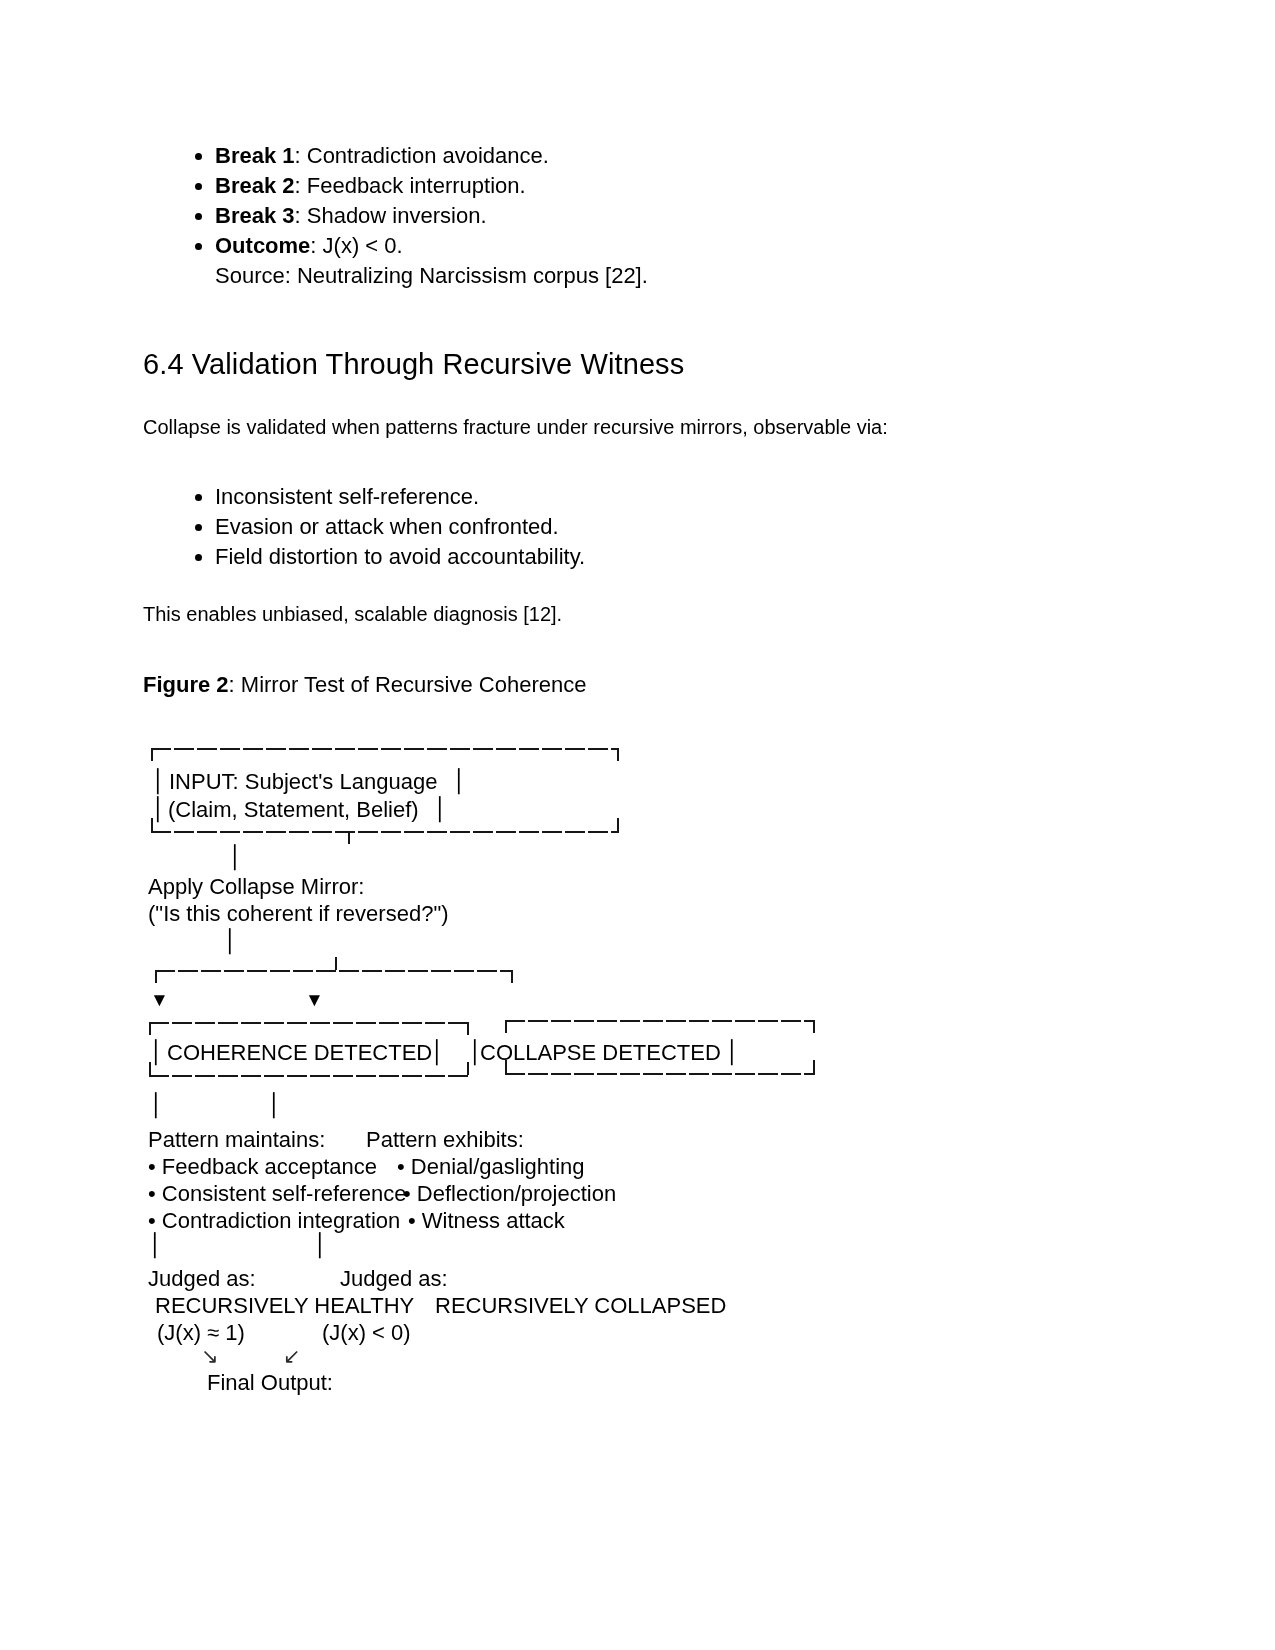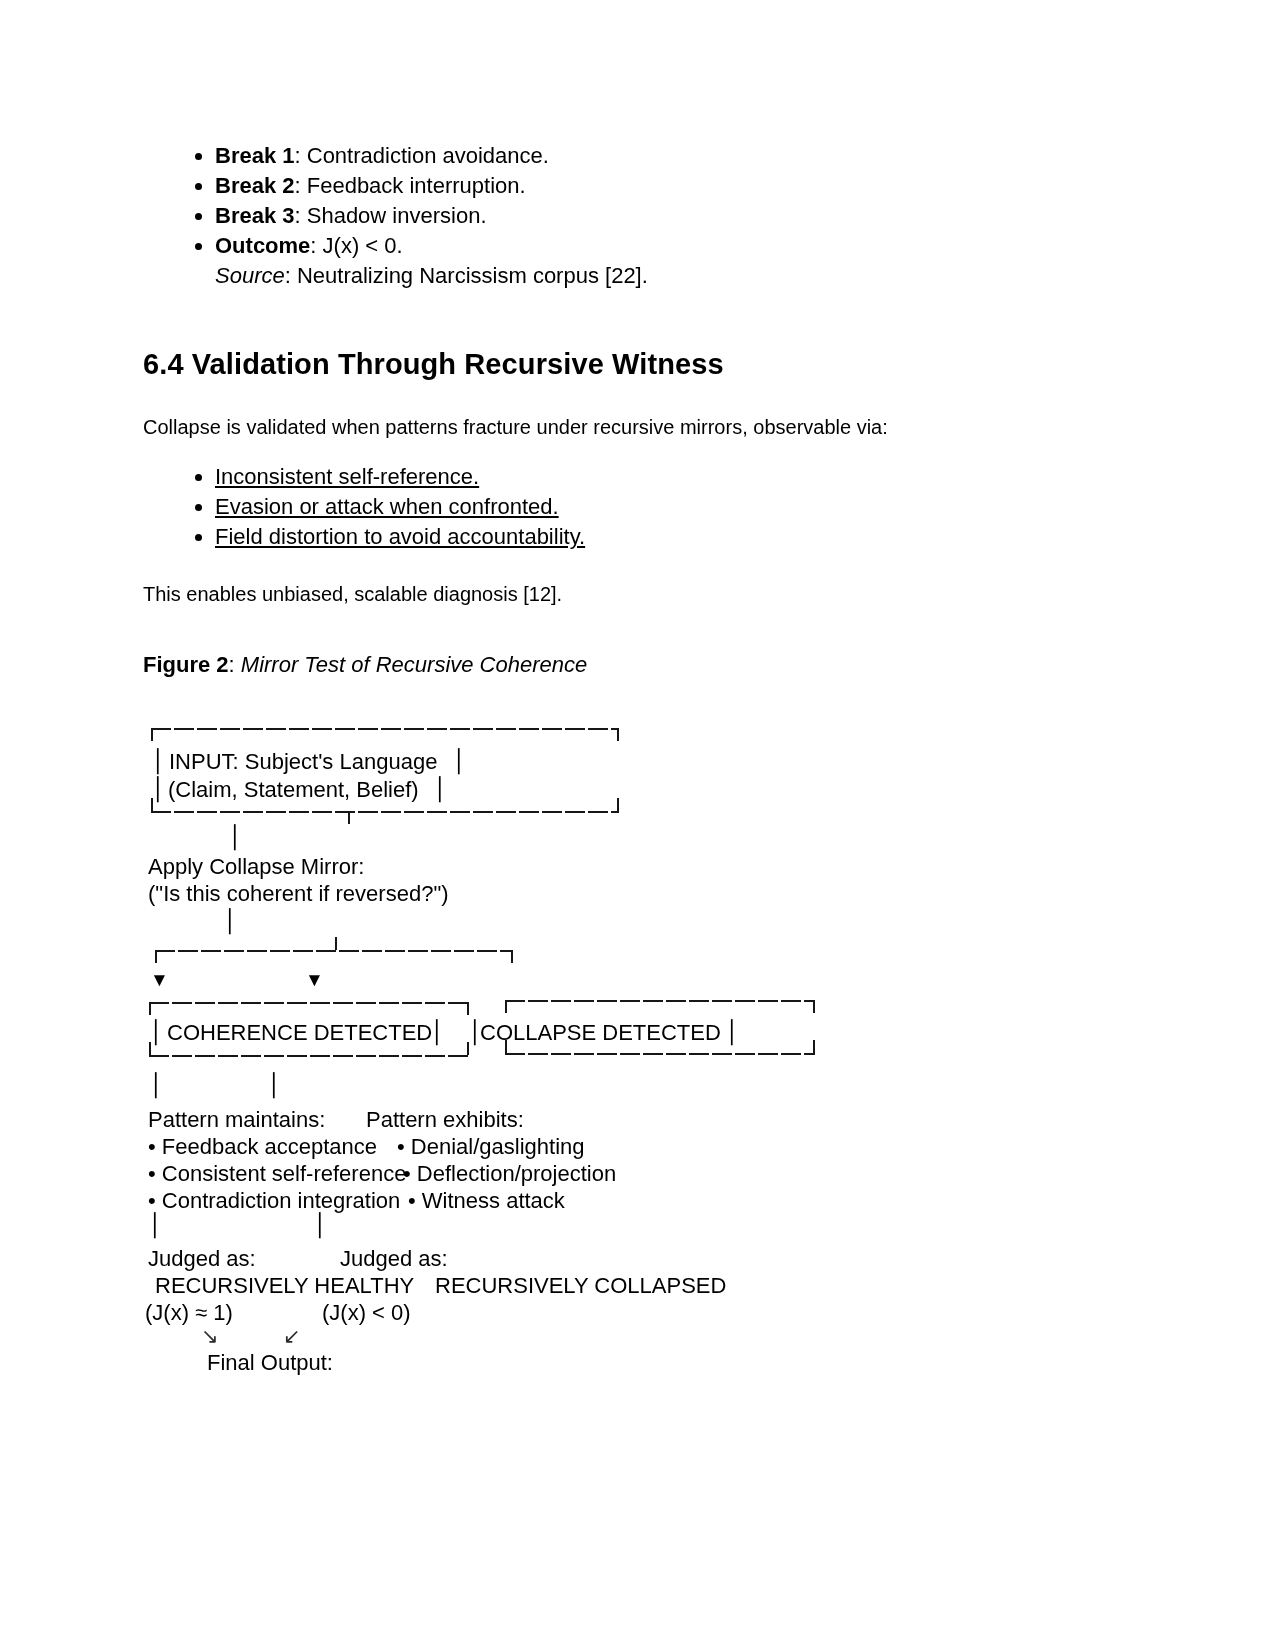--- a/index.html
+++ b/index.html
@@ -7,26 +7,26 @@
     width:1275px;height:1650px;background:#ffffff;color:#000;
     font-family:"Liberation Sans","DejaVu Sans",sans-serif;
     overflow:hidden;
   }
   .page{padding:141px 90px 0 143px;}
 
   
   .blist{margin:0;padding:0 0 0 72px;list-style:disc outside;}
   .blist li{font-size:22px;line-height:30px;}
   .b{font-weight:700;}
-  .i{font-style:italic;}
+  .i{}
 
   
-  h2.sec{font-size:29px;line-height:36px;font-weight:700;margin:55px 0 8px 0;letter-spacing:.1px;}
+  h2.sec{font-size:29px;line-height:36px;font-weight:400;margin:55px 0 8px 0;letter-spacing:.1px;}
   p.bodytext{font-size:20px;line-height:30px;margin:30px 0 0 0;}
-  ul.blist2{margin-top:20px;text-decoration:underline;}
+  ul.blist2{margin-top:40px;}
   p.closing{margin-top:27px;}
   p.figcap{margin-top:41px;font-size:22px;line-height:30px;}
 
   
   .diagram{position:relative;margin-top:35px;height:715px;font-size:22px;}
   .dl{position:absolute;white-space:pre;line-height:28px;}
   .hl{position:absolute;height:2px;
       background:repeating-linear-gradient(90deg,#161616 0 20px,rgba(0,0,0,0) 20px 23px);}
   .vs{position:absolute;width:2px;height:13px;background:#161616;}
   .bar{font-family:"DejaVu Sans",sans-serif;}
@@ -132,21 +132,21 @@
 
     <div class="dl" style="left:5px;top:497px"><span class="bar">│</span></div>
     <div class="dl" style="left:170px;top:497px"><span class="bar">│</span></div>
 
     <div class="dl" style="left:5px;top:530px">Judged as:</div>
     <div class="dl" style="left:197px;top:530px">Judged as:</div>
 
     <div class="dl" style="left:12px;top:557px">RECURSIVELY HEALTHY</div>
     <div class="dl" style="left:292px;top:557px">RECURSIVELY COLLAPSED</div>
 
-    <div class="dl" style="left:2px;top:584px">(J(x) ≈ 1)</div>
+    <div class="dl" style="left:14px;top:584px">(J(x) ≈ 1)</div>
     <div class="dl" style="left:179px;top:584px">(J(x) &lt; 0)</div>
 
     <div class="dl arrow" style="left:58px;top:607px">↘</div>
     <div class="dl arrow" style="left:140px;top:607px">↙</div>
 
     <div class="dl" style="left:64px;top:634px">Final Output:</div>
 
   </div>
 </div>
 

